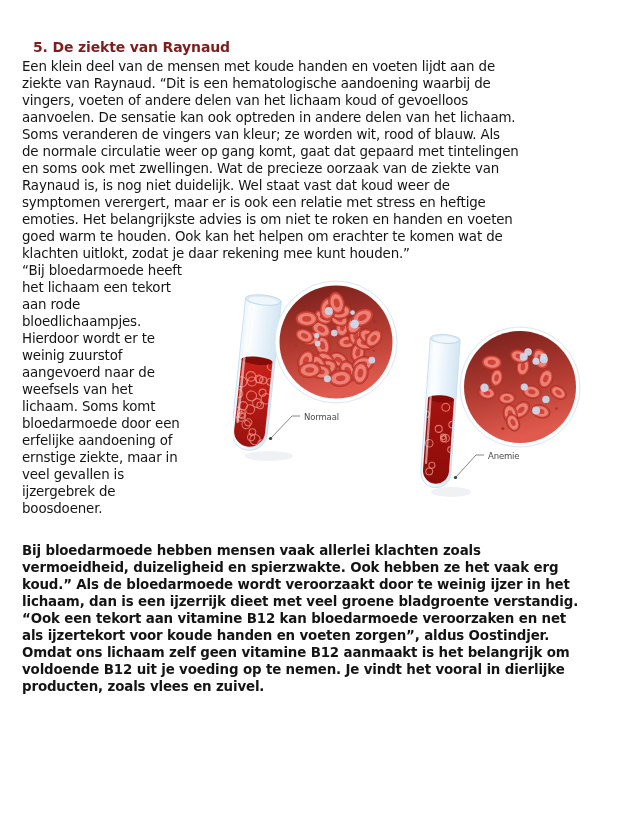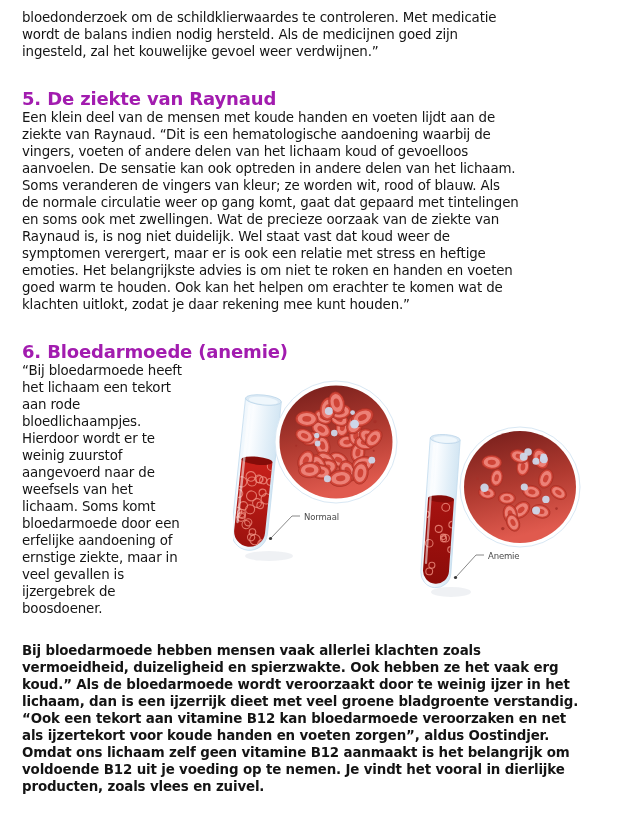--- a/index.html
+++ b/index.html
@@ -11,58 +11,54 @@
     background:#ffffff;
     font-family:"DejaVu Sans","Liberation Sans",sans-serif;
     font-size:13.4px;
     line-height:17px;
     letter-spacing:-0.15px;
     color:#141414;
     overflow:hidden;
   }
   p.body-text{margin:0;white-space:pre-line;}
   h2.heading{
-    font-size:18px;line-height:17px;font-weight:bold;
-    margin:30px 0 2px 0;color:#a21caf;
+    font-size:14px;line-height:17px;font-weight:bold;
+    margin:30px 0 2px 11px;color:#7f1d1d;
   }
   .s6-body{overflow:visible;}
   .illustration{
     float:right;
     width:364px;height:280px;
     margin:0;
     text-align:center;
   }
   .illustration svg{display:block;}
   .cleared{clear:both;font-weight:bold;}
 </style>
 </head>
 <body>
 
 <div class="page">
 
-  <p class="body-text">bloedonderzoek om de schildklierwaardes te controleren. Met medicatie
-wordt de balans indien nodig hersteld. Als de medicijnen goed zijn
-ingesteld, zal het kouwelijke gevoel weer verdwijnen.”</p>
 
   <h2 class="heading">5. De ziekte van Raynaud</h2>
 
   <p class="body-text">Een klein deel van de mensen met koude handen en voeten lijdt aan de
 ziekte van Raynaud. “Dit is een hematologische aandoening waarbij de
 vingers, voeten of andere delen van het lichaam koud of gevoelloos
 aanvoelen. De sensatie kan ook optreden in andere delen van het lichaam.
 Soms veranderen de vingers van kleur; ze worden wit, rood of blauw. Als
 de normale circulatie weer op gang komt, gaat dat gepaard met tintelingen
 en soms ook met zwellingen. Wat de precieze oorzaak van de ziekte van
 Raynaud is, is nog niet duidelijk. Wel staat vast dat koud weer de
 symptomen verergert, maar er is ook een relatie met stress en heftige
 emoties. Het belangrijkste advies is om niet te roken en handen en voeten
 goed warm te houden. Ook kan het helpen om erachter te komen wat de
 klachten uitlokt, zodat je daar rekening mee kunt houden.”</p>
 
-  <h2 class="heading">6. Bloedarmoede (anemie)</h2>
 
   <div class="s6-body">
     <div class="illustration" id="blood-illustration">
         <svg viewBox="0 0 364 280" width="364" height="280">
           <defs>
             <linearGradient id="gGlass" x1="0" y1="0" x2="1" y2="0">
               <stop offset="0" stop-color="#eef6fc"></stop>
               <stop offset="0.25" stop-color="#fbfdff"></stop>
               <stop offset="0.7" stop-color="#e2eff8"></stop>
               <stop offset="1" stop-color="#d3e6f3"></stop>

